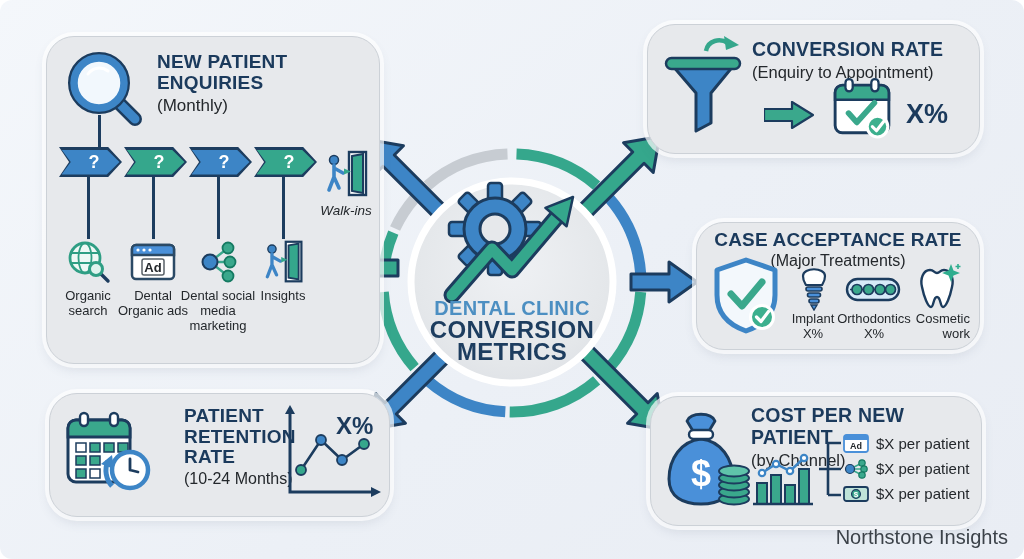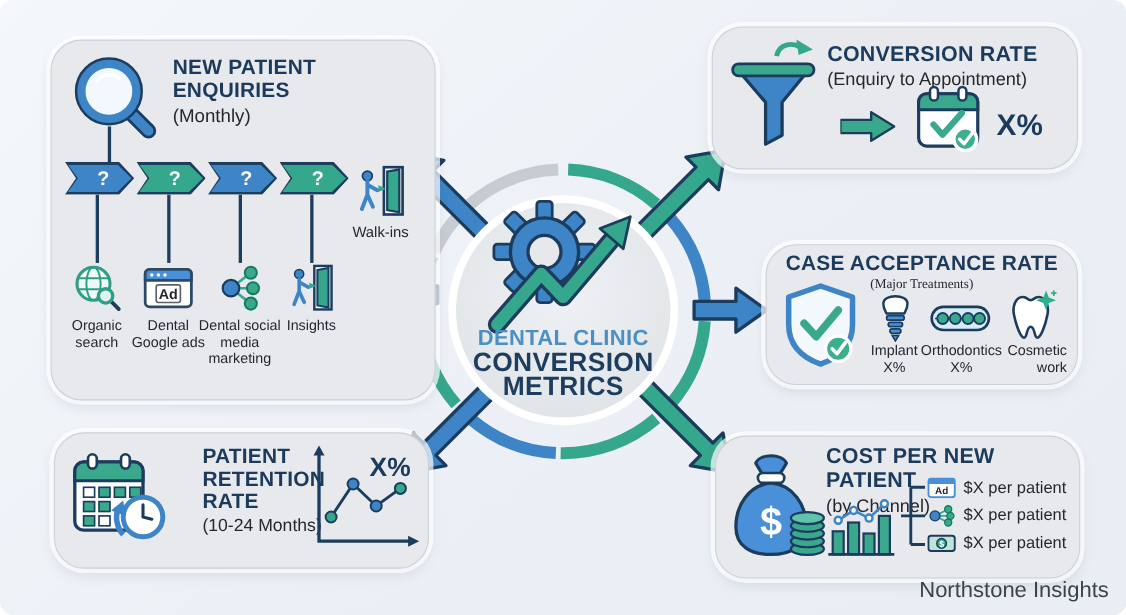--- a/index.html
+++ b/index.html
@@ -88,21 +88,21 @@
       <polygon points="573,197 566.6,226.2 545.4,207.8" fill="#35a78c" stroke="#1c3c5e" stroke-width="2.5" stroke-linejoin="round"></polygon>
     </g>
   </svg>
 
   <div class="ctext">
     <div class="ct1">DENTAL CLINIC</div>
     <div class="ct2">CONVERSION</div>
     <div class="ct2">METRICS</div>
   </div>
 
-  <div class="panel" style="left:46px;top:36px;width:332px;height:326px;padding-left:16px;">
+  <div class="panel" style="left:46px;top:36px;width:332px;height:326px;">
     <svg class="abs" style="left:16px;top:12px;" width="84" height="84" viewBox="0 0 84 84">
       <line x1="54" y1="52" x2="72" y2="70" stroke="#1c3c5e" stroke-width="14" stroke-linecap="round"></line>
       <line x1="54" y1="52" x2="72" y2="70" stroke="#3d85c6" stroke-width="9" stroke-linecap="round"></line>
       <circle cx="36" cy="34" r="25" fill="#f2f8fd" stroke="#1c3c5e" stroke-width="12"></circle>
       <circle cx="36" cy="34" r="25" fill="#f2f8fd" stroke="#3d85c6" stroke-width="7.5"></circle>
       <path d="M25,25 A14,14 0 0 1 45,22" fill="none" stroke="#ffffff" stroke-width="3" stroke-linecap="round"></path>
     </svg>
     <div class="abs" style="left:110px;top:14px;width:205px;">
       <div class="ptitle">NEW PATIENT ENQUIRIES</div>
       <div class="psub" style="font-size:17px;">(Monthly)</div>
@@ -127,21 +127,21 @@
     <div class="vline" style="left:170px;top:140px;height:62px;"></div>
     <div class="vline" style="left:235px;top:140px;height:62px;"></div>
 
     <svg class="abs" style="left:276px;top:112px;" width="46" height="50" viewBox="0 0 46 50">
       <rect x="26" y="3" width="17" height="43" fill="#ffffff" stroke="#1c3c5e" stroke-width="2.4"></rect>
       <polygon points="29,7 40,5 40,44 29,42" fill="#35a78c" stroke="#1c3c5e" stroke-width="2"></polygon>
       <circle cx="11" cy="11" r="4.5" fill="#3d85c6" stroke="#1c3c5e" stroke-width="1.5"></circle>
       <path d="M11,16 L11,28 M11,28 L6,41 M11,28 L16,39 M11,19 L20,24" fill="none" stroke="#3d85c6" stroke-width="3.6" stroke-linecap="round"></path>
       <polygon points="21,19.5 28,22.5 21,25.5" fill="#35a78c"></polygon>
     </svg>
-    <div class="lbl abs" style="left:264px;top:166px;width:70px;font-size:13.5px;">Walk-ins</div>
+    <div class="lbl abs" style="left:264px;top:166px;width:70px;font-size:13.5px;font-style:italic;">Walk-ins</div>
 
     <svg class="abs" style="left:18px;top:202px;" width="46" height="46" viewBox="0 0 46 46">
       <circle cx="20" cy="19" r="15" fill="#eef8f5" stroke="#2f9e84" stroke-width="2.8"></circle>
       <ellipse cx="20" cy="19" rx="6.5" ry="15" fill="none" stroke="#2f9e84" stroke-width="1.8"></ellipse>
       <path d="M6,14 H34 M6,24 H34" stroke="#2f9e84" stroke-width="1.8"></path>
       <line x1="36" y1="35" x2="43" y2="42" stroke="#1c3c5e" stroke-width="3.4" stroke-linecap="round"></line>
       <circle cx="31" cy="30" r="6.5" fill="#dff3ee" stroke="#2f9e84" stroke-width="3"></circle>
     </svg>
     <svg class="abs" style="left:83px;top:202px;" width="46" height="46" viewBox="0 0 46 46">
       <rect x="2" y="6" width="42" height="34" rx="4" fill="#ffffff" stroke="#2b4a66" stroke-width="2.5"></rect>
@@ -161,21 +161,21 @@
     </svg>
     <svg class="abs" style="left:213px;top:202px;" width="46" height="46" viewBox="0 0 46 50">
       <rect x="26" y="3" width="17" height="43" fill="#ffffff" stroke="#1c3c5e" stroke-width="2.4"></rect>
       <polygon points="29,7 40,5 40,44 29,42" fill="#35a78c" stroke="#1c3c5e" stroke-width="2"></polygon>
       <circle cx="11" cy="11" r="4.5" fill="#3d85c6" stroke="#1c3c5e" stroke-width="1.5"></circle>
       <path d="M11,16 L11,28 M11,28 L6,41 M11,28 L16,39 M11,19 L20,24" fill="none" stroke="#3d85c6" stroke-width="3.6" stroke-linecap="round"></path>
       <polygon points="21,19.5 28,22.5 21,25.5" fill="#35a78c"></polygon>
     </svg>
 
     <div class="lbl abs" style="left:3px;top:252px;width:76px;">Organic search</div>
-    <div class="lbl abs" style="left:68px;top:252px;width:76px;">Dental Google ads</div>
+    <div class="lbl abs" style="left:68px;top:252px;width:76px;">Dental Organic ads</div>
     <div class="lbl abs" style="left:133px;top:252px;width:76px;">Dental social media marketing</div>
     <div class="lbl abs" style="left:198px;top:252px;width:76px;">Insights</div>
   </div>
 
   <div class="panel" style="left:647px;top:24px;width:331px;height:128px;">
     <svg class="abs" style="left:12px;top:10px;" width="86" height="104" viewBox="0 0 86 104">
       <path d="M46,16 C48,5 60,3 68,8" fill="none" stroke="#35a78c" stroke-width="4.5"></path>
       <polygon points="79,10 64,1 66,15" fill="#35a78c"></polygon>
       <path d="M12,30 L74,30 L51,58 L51,88 L36,96 L36,58 Z" fill="#3d85c6" stroke="#1c3c5e" stroke-width="3" stroke-linejoin="round"></path>
       <rect x="6" y="23" width="74" height="11" rx="5.5" fill="#3aa88c" stroke="#1c3c5e" stroke-width="2.5"></rect>
@@ -195,21 +195,21 @@
       <path d="M16,35 l8,9 l17,-19" fill="none" stroke="#3aa88c" stroke-width="5.5" stroke-linecap="round" stroke-linejoin="round"></path>
       <circle cx="44" cy="48" r="10" fill="#3cb08e" stroke="#ffffff" stroke-width="3"></circle>
       <path d="M39,48 l4,4 l7,-9" fill="none" stroke="#ffffff" stroke-width="3" stroke-linecap="round" stroke-linejoin="round"></path>
     </svg>
     <div class="xval abs" style="left:258px;top:74px;font-size:27px;">X%</div>
   </div>
 
   <div class="panel" style="left:696px;top:222px;width:282px;height:126px;">
     <div class="abs" style="left:0;top:6px;width:282px;text-align:center;">
       <div class="ptitle">CASE ACCEPTANCE RATE</div>
-      <div class="psub" style="font-size:12px;font-family:Liberation Serif, serif;">(Major Treatments)</div>
+      <div class="psub" style="font-size:16px;">(Major Treatments)</div>
     </div>
     <svg class="abs" style="left:14px;top:34px;" width="70" height="78" viewBox="0 0 70 78">
       <path d="M35,3 L64,13 V38 C64,57 52,68 35,74 C18,68 6,57 6,38 V13 Z" fill="#f3f8fc" stroke="#3d85c6" stroke-width="5" stroke-linejoin="round"></path>
       <path d="M20,37 l11,12 l20,-24" fill="none" stroke="#3aa88c" stroke-width="7" stroke-linecap="round" stroke-linejoin="round"></path>
       <circle cx="51" cy="60" r="11.5" fill="#3cb08e" stroke="#ffffff" stroke-width="3"></circle>
       <path d="M45.5,60 l4.5,4.5 l7.5,-10" fill="none" stroke="#ffffff" stroke-width="3.2" stroke-linecap="round" stroke-linejoin="round"></path>
     </svg>
     <svg class="abs" style="left:102px;top:42px;" width="30" height="46" viewBox="0 0 30 46">
       <path d="M4,11 C4,2 26,2 26,11 C26,16 24,18 23,20 H7 C6,18 4,16 4,11 Z" fill="#fdfefe" stroke="#1c3c5e" stroke-width="2.2"></path>
       <rect x="7" y="22" width="16" height="4" rx="2" fill="#4a90d9" stroke="#1c3c5e" stroke-width="1.6"></rect>

